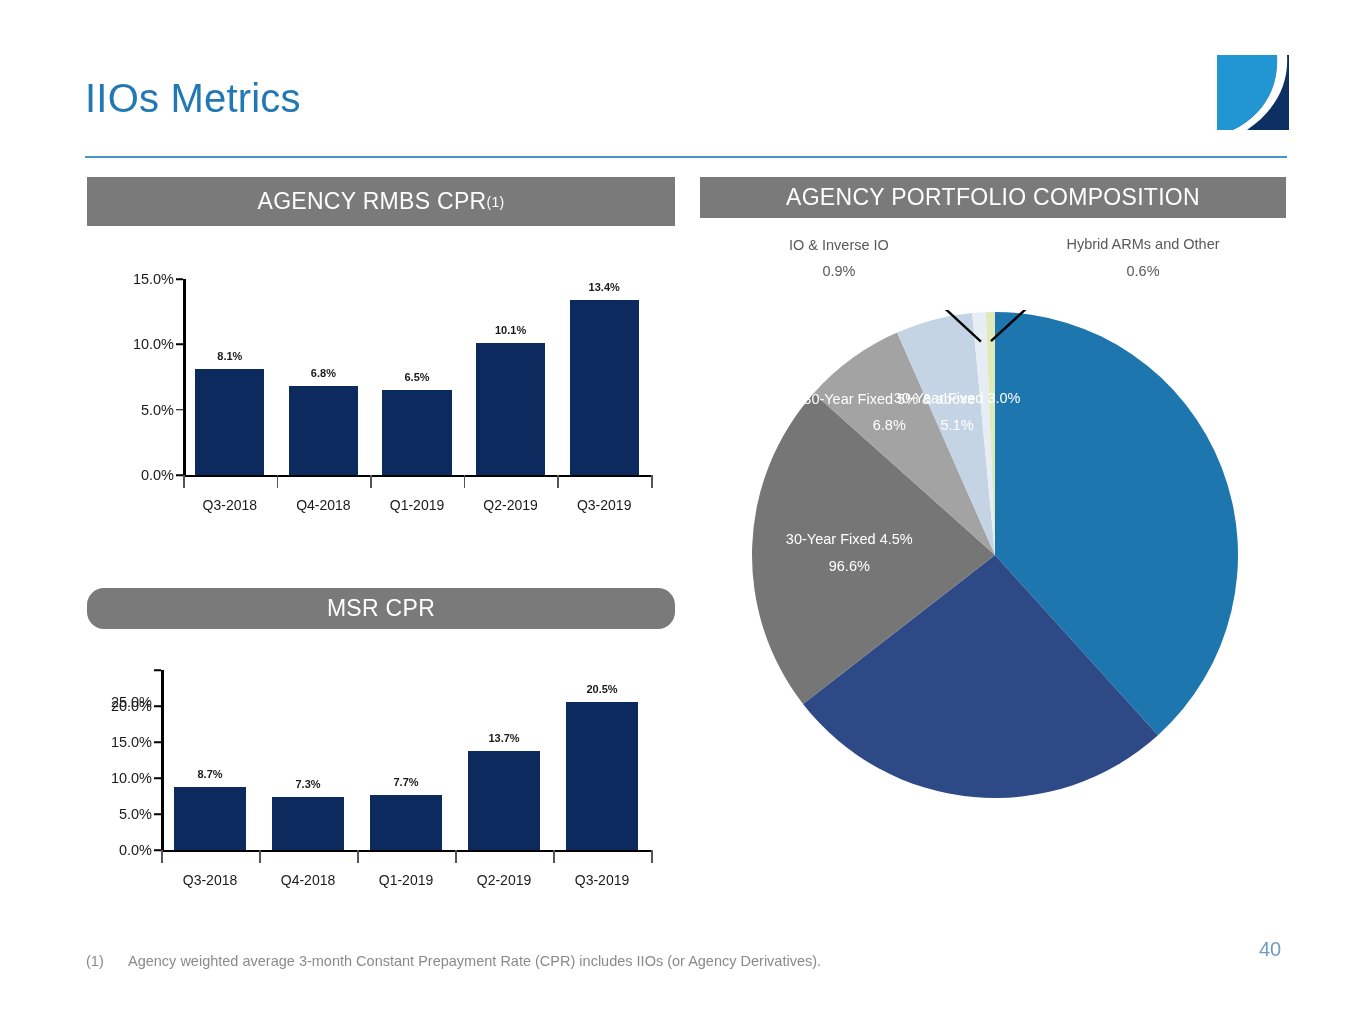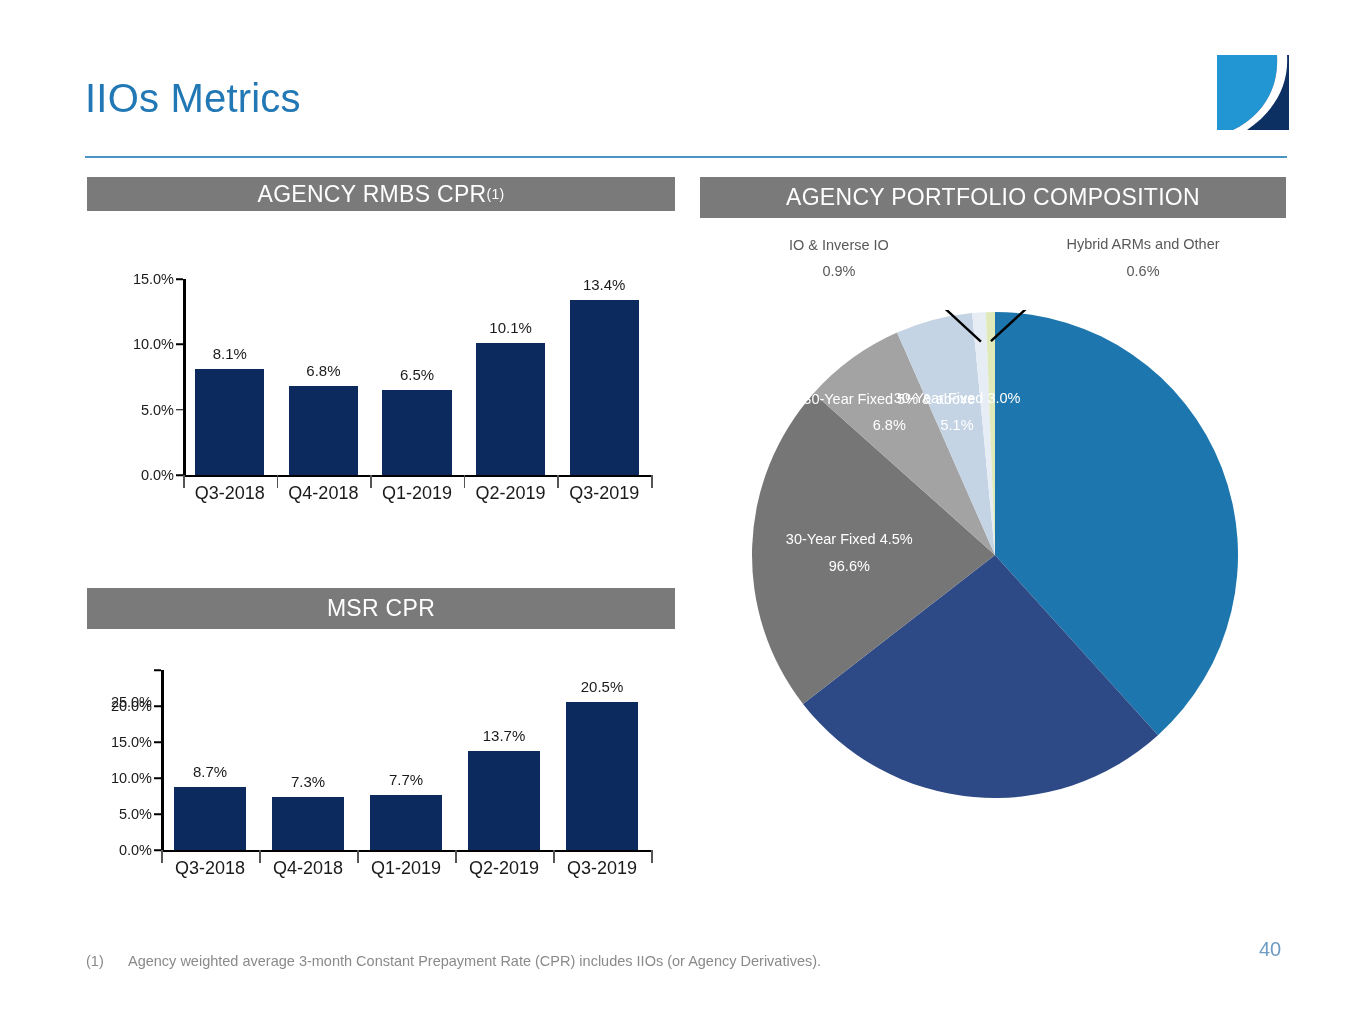--- a/index.html
+++ b/index.html
@@ -48,22 +48,22 @@
   .section-bar {
     position: absolute;
     background: #7a7a7a;
     color: #ffffff;
     display: flex;
     align-items: center;
     justify-content: center;
     font-size: 23px;
     letter-spacing: 0.3px;
   }
-  #bar-rmbs  { left: 87px;  top: 177px; width: 588px; height: 34px; }
-  #bar-msr   { left: 87px;  top: 588px; width: 588px; height: 41px; }
+  #bar-rmbs  { left: 87px;  top: 177px; width: 588px; height: 49px; }
+  #bar-msr   { left: 87px;  top: 588px; width: 588px; height: 41px; border-radius: 17px; }
   #bar-pie   { left: 700px; top: 177px; width: 586px; height: 41px; }
   .sup {
     font-size: 14px;
     vertical-align: super;
     line-height: 0;
   }
 
   
   .chart {
     position: absolute;
@@ -106,38 +106,39 @@
     background: #000000;
   }
   .bar {
     position: absolute;
     bottom: 0;
     background: #0c2a5e;
   }
   .bar-value {
     position: absolute;
     transform: translate(-50%, -100%);
-    font-size: 15px;
+    font-size: 11px;
     color: #1a1a1a;
     white-space: nowrap;
     margin-top: -7px;
+    font-weight: bold;
   }
   .x-tick {
     position: absolute;
     top: 100%;
     width: 1.5px;
     height: 13px;
     background: #555555;
   }
   .x-label {
     position: absolute;
     top: 100%;
     transform: translateX(-50%);
-    margin-top: 8px;
-    font-size: 18px;
+    margin-top: 22px;
+    font-size: 14px;
     color: #1a1a1a;
     white-space: nowrap;
   }
 
   #chart-rmbs { left: 183px; top: 279px; width: 468px; height: 196px; }
   #chart-msr  { left: 161px; top: 670px; width: 490px; height: 180px; }
 
   
   #pie-wrap {
     position: absolute;

